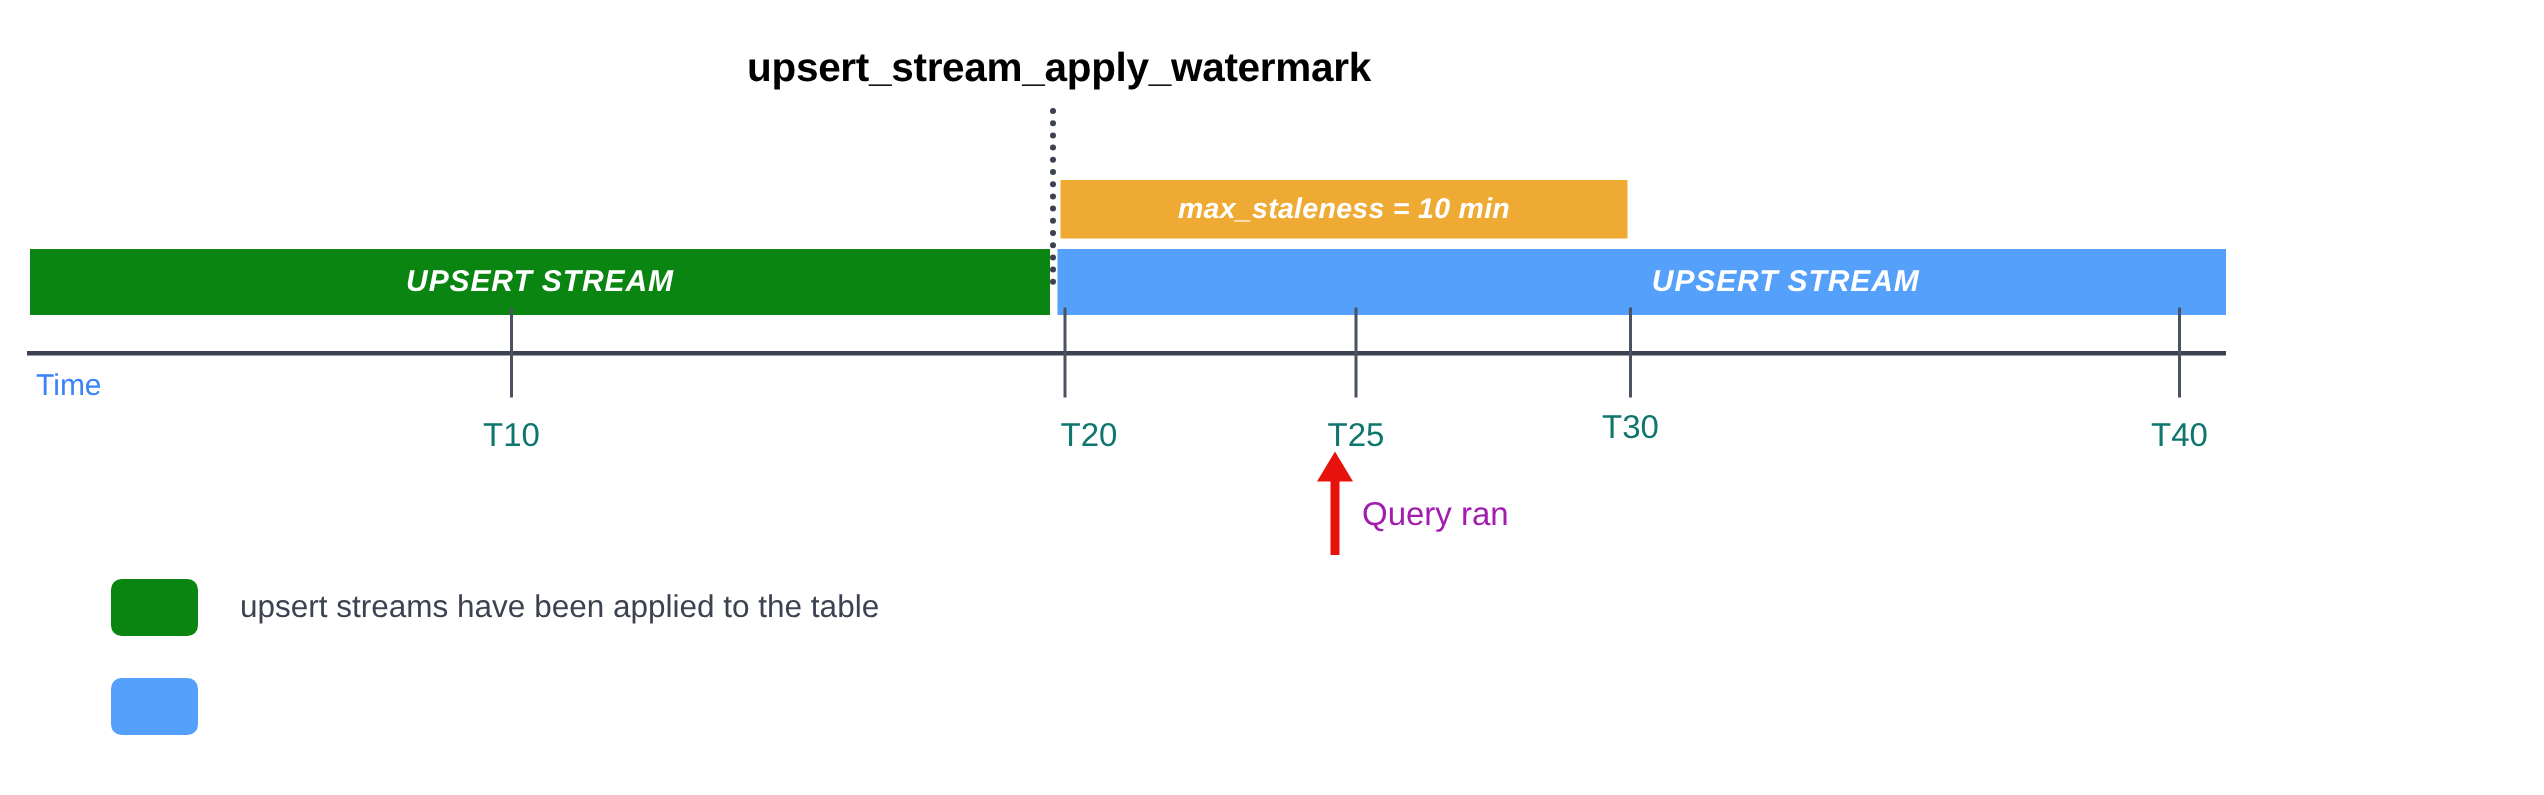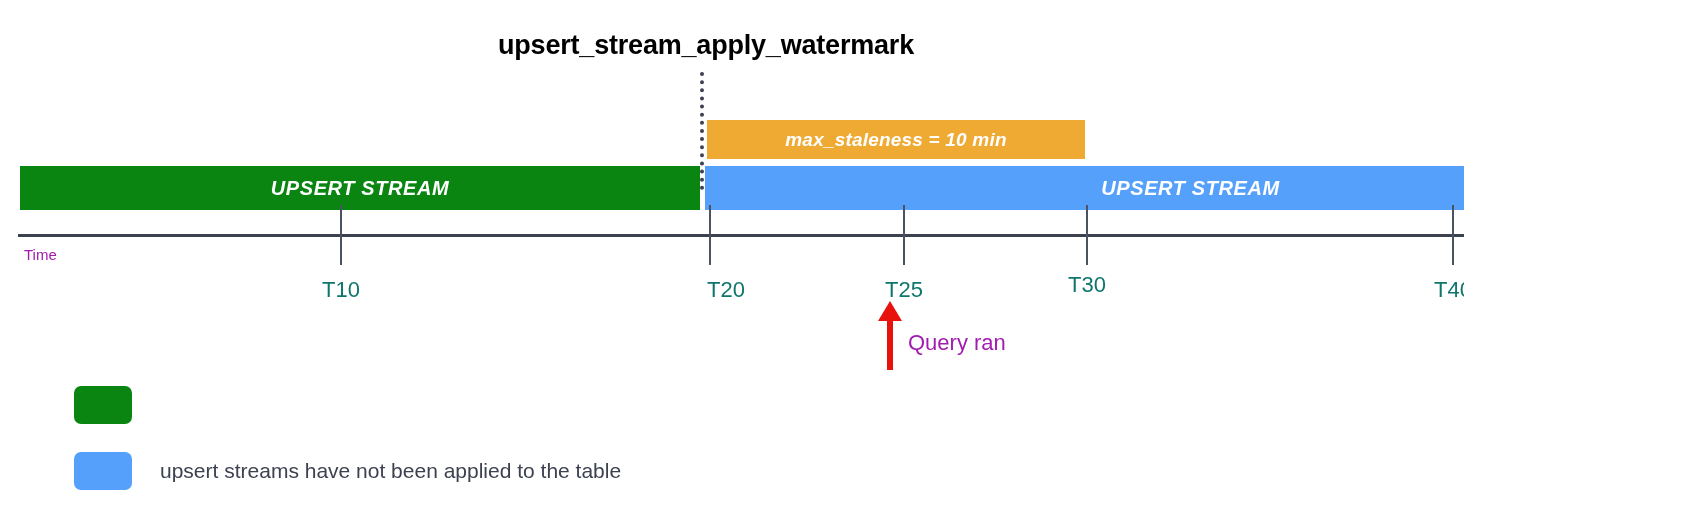--- a/index.html
+++ b/index.html
@@ -11,20 +11,21 @@
   body {
     font-family: "Liberation Sans", sans-serif;
     -webkit-font-smoothing: antialiased;
   }
   #canvas {
     position: relative;
     width: 1464px;
     height: 530px;
     background: #ffffff;
     overflow: hidden;
+    padding-left: 20px;
   }
 
   
   .title {
     position: absolute;
     left: 0;
     top: 30px;
     width: 1412px;
     text-align: center;
     font-size: 27px;
@@ -100,22 +101,22 @@
     width: 0;
     height: 0;
     border-top: 10px solid transparent;
     border-bottom: 10px solid transparent;
     border-left: 18px solid #3c4250;
   }
   .axis-label {
     position: absolute;
     left: 24px;
     top: 246px;
-    font-size: 15px;
-    color: #a21caf;
+    font-size: 20px;
+    color: #3b82f6;
     text-align: center;
   }
 
   
   .tick {
     position: absolute;
     top: 205px;
     width: 2px;
     height: 60px;
     background: #4b5260;
@@ -219,20 +220,20 @@
   <div class="tick-label" style="left:1087px; top:272px">T30</div>
   <div class="tick-label" style="left:1453px">T40</div>
 
   <div class="query-arrow-shaft"></div>
   <div class="query-arrow-head"></div>
   <div class="query-label">Query ran</div>
 
   <div class="legend">
     <div class="legend-row">
       <div class="legend-swatch" style="background:#0a8512"></div>
+      <div class="legend-text">upsert streams have been applied to the table</div>
     </div>
     <div class="legend-row">
       <div class="legend-swatch" style="background:#55a0fa"></div>
-      <div class="legend-text">upsert streams have not been applied to the table</div>
     </div>
   </div>
 
 </div>
 
 </body></html>

